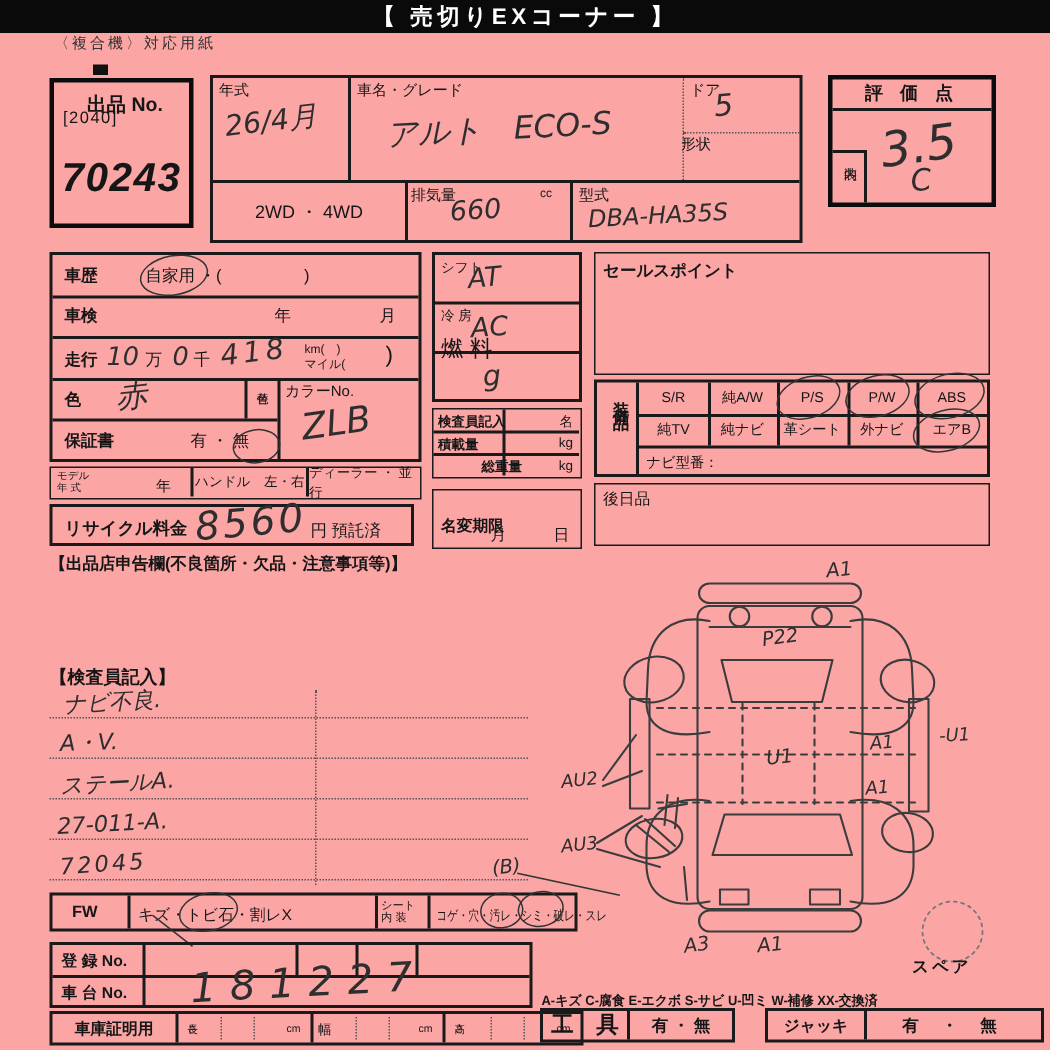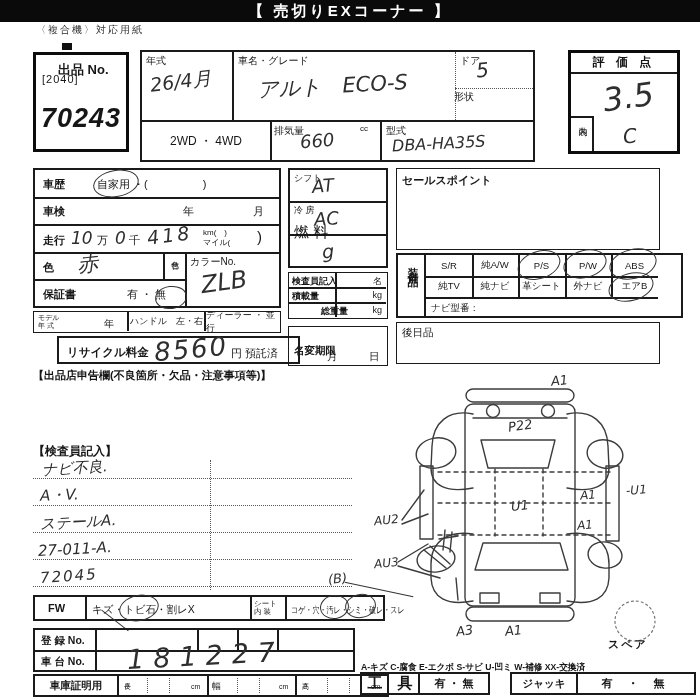--- a/index.html
+++ b/index.html
@@ -1,16 +1,16 @@
 <!DOCTYPE html>
 <html><head>
 <meta charset="utf-8">
 <style>
   html,body{margin:0;padding:0;background:#e8e8e8;}
-  #page{position:relative;width:700px;height:700px;background:#ffffff;overflow:hidden;
+  #page{position:relative;width:700px;height:700px;background:#fca5a5;overflow:hidden;
         font-family:"Liberation Sans","DejaVu Sans",sans-serif;color:#161616;}
   .abs{position:absolute;}
   .bx{position:absolute;border:2px solid #1a1a1a;box-sizing:border-box;background:transparent;}
   .bx1{position:absolute;border:1.5px solid #1a1a1a;box-sizing:border-box;}
   .bx3{position:absolute;border:3px solid #0c0c0c;box-sizing:border-box;}
   .lbl{font-size:10px;line-height:1.1;white-space:nowrap;}
   .bold{font-weight:bold;}
   .hw{position:absolute;font-family:"DejaVu Sans",sans-serif;font-style:italic;color:#2e2e2e;
       white-space:nowrap;line-height:1;}
   .hline{position:absolute;background:#1a1a1a;}
@@ -59,21 +59,21 @@
     <div class="abs lbl" style="left:132px;top:73px;">排気量</div>
     <div class="abs" style="left:218px;top:72px;font-size:8px;">cc</div>
     <div class="abs lbl" style="left:244px;top:73px;">型式</div>
     <div class="hw" style="left:8px;top:20px;font-size:19px;transform:rotate(-7deg);">26/4月</div>
     <div class="hw" style="left:115px;top:24px;font-size:21px;transform:rotate(-3deg);">アルト　ECO-S</div>
     <div class="hw" style="left:334px;top:8px;font-size:20px;transform:rotate(-5deg);">5</div>
     <div class="hw" style="left:158px;top:80px;font-size:18px;transform:rotate(-4deg);">660</div>
     <div class="hw" style="left:250px;top:84px;font-size:16px;transform:rotate(-3deg);">DBA-HA35S</div>
   </div>
 
-  <div class="bx3" style="left:568px;top:50px;width:112px;height:104px;">
+  <div class="bx3" style="left:552px;top:50px;width:112px;height:88px;">
     <div class="abs ctr bold" style="left:0;top:0;width:106px;height:19px;border-bottom:2px solid #1a1a1a;font-size:12px;letter-spacing:4px;">評 価 点</div>
     <div class="hw" style="left:32px;top:28px;font-size:32px;transform:rotate(-8deg);">3.5</div>
     <div class="abs" style="left:0;bottom:0;width:21px;height:33px;border-top:2px solid #1a1a1a;border-right:2px solid #1a1a1a;">
       <div class="vtext" style="font-size:9px;margin:2px 0 0 5px;">内装</div>
     </div>
     <div class="hw" style="left:52px;bottom:5px;font-size:20px;transform:rotate(-6deg);">C</div>
   </div>
 
   <div class="bx" style="left:33px;top:168px;width:248px;height:140px;">
     <div class="hline th1" style="left:0;top:27px;width:244px;"></div>
@@ -128,21 +128,21 @@
     <div class="abs bold" style="left:3px;top:17px;font-size:9px;">積載量</div>
     <div class="abs" style="right:5px;top:17px;font-size:9px;">kg</div>
     <div class="abs bold" style="left:3px;top:32px;font-size:9px;padding-left:29px;">総重量</div>
     <div class="abs" style="right:5px;top:32px;font-size:9px;">kg</div>
   </div>
 
   <div class="bx1" style="left:396px;top:168px;width:264px;height:82px;">
     <div class="abs bold" style="left:5px;top:4px;font-size:11px;">セールスポイント</div>
   </div>
 
-  <div class="bx" style="left:396px;top:253px;width:287px;height:65px;">
+  <div class="bx" style="left:396px;top:253px;width:264px;height:65px;">
     <div class="vline" style="left:26px;top:0;width:2px;height:61px;"></div>
     <div class="hline th1" style="left:28px;top:21px;width:232px;"></div>
     <div class="hline th1" style="left:28px;top:42px;width:232px;"></div>
     <div class="vline th1" style="left:74px;top:0;height:42px;"></div>
     <div class="vline th1" style="left:120px;top:0;height:42px;"></div>
     <div class="vline th1" style="left:167px;top:0;height:42px;"></div>
     <div class="vline th1" style="left:213px;top:0;height:42px;"></div>
     <div class="abs vtext bold" style="left:7px;top:3px;font-size:11px;letter-spacing:5px;">装備品</div>
     <div class="abs ctr" style="left:28px;top:0;width:46px;height:21px;font-size:9.5px;">S/R</div>
     <div class="abs ctr" style="left:74px;top:0;width:46px;height:21px;font-size:9.5px;">純A/W</div>
@@ -174,21 +174,21 @@
     <div class="vline th1" style="left:93px;top:0;height:19px;"></div>
     <div class="vline th1" style="left:170px;top:0;height:19px;"></div>
     <div class="abs" style="left:4px;top:2px;font-size:7px;line-height:1.1;">
       <div>モデル</div>
       <div>年 式</div>
     </div>
     <div class="abs" style="left:70px;top:5px;font-size:10px;">年</div>
     <div class="abs ctr" style="left:95px;top:0;width:75px;height:19px;font-size:9px;">ハンドル　左・右</div>
     <div class="abs ctr" style="left:172px;top:0;width:72px;height:19px;font-size:9px;">ディーラー ・ 並行</div>
   </div>
-  <div class="bx" style="left:33px;top:336px;width:243px;height:28px;margin-left:24px;">
+  <div class="bx" style="left:33px;top:336px;width:243px;height:28px;">
     <div class="abs bold" style="left:8px;top:7px;font-size:11.5px;">リサイクル料金</div>
     <div class="abs" style="left:172px;top:8px;font-size:11px;">円 預託済</div>
     <div class="hw" style="left:95px;top:-2px;font-size:26px;letter-spacing:2px;transform:rotate(-5deg);">8560</div>
   </div>
   <div class="abs bold" style="left:33px;top:368px;font-size:11px;">【出品店申告欄(不良箇所・欠品・注意事項等)】</div>
 
   <div class="abs bold" style="left:33px;top:443px;font-size:12px;">【検査員記入】</div>
   <div class="dot-h" style="left:33px;top:478px;width:319px;"></div>
   <div class="dot-h" style="left:33px;top:505px;width:319px;"></div>
   <div class="dot-h" style="left:33px;top:532px;width:319px;"></div>

